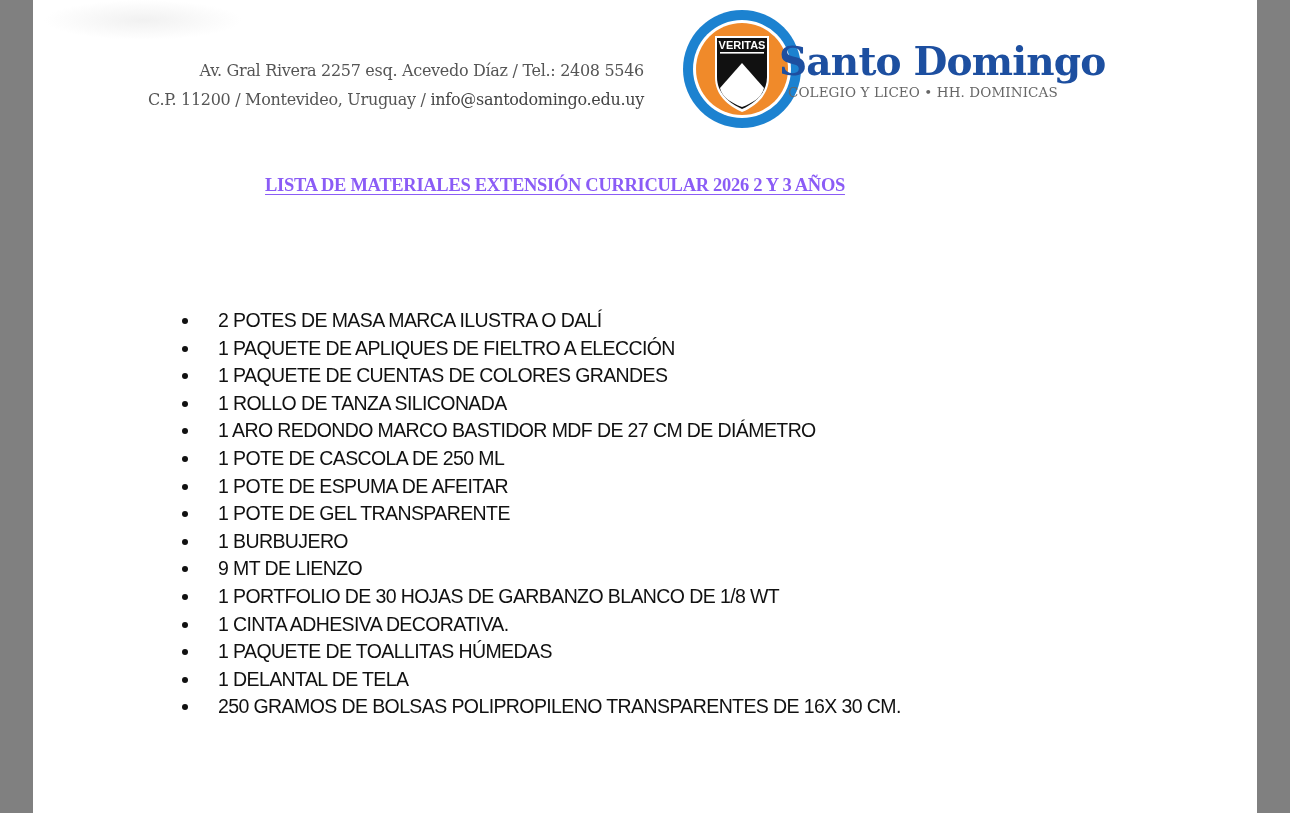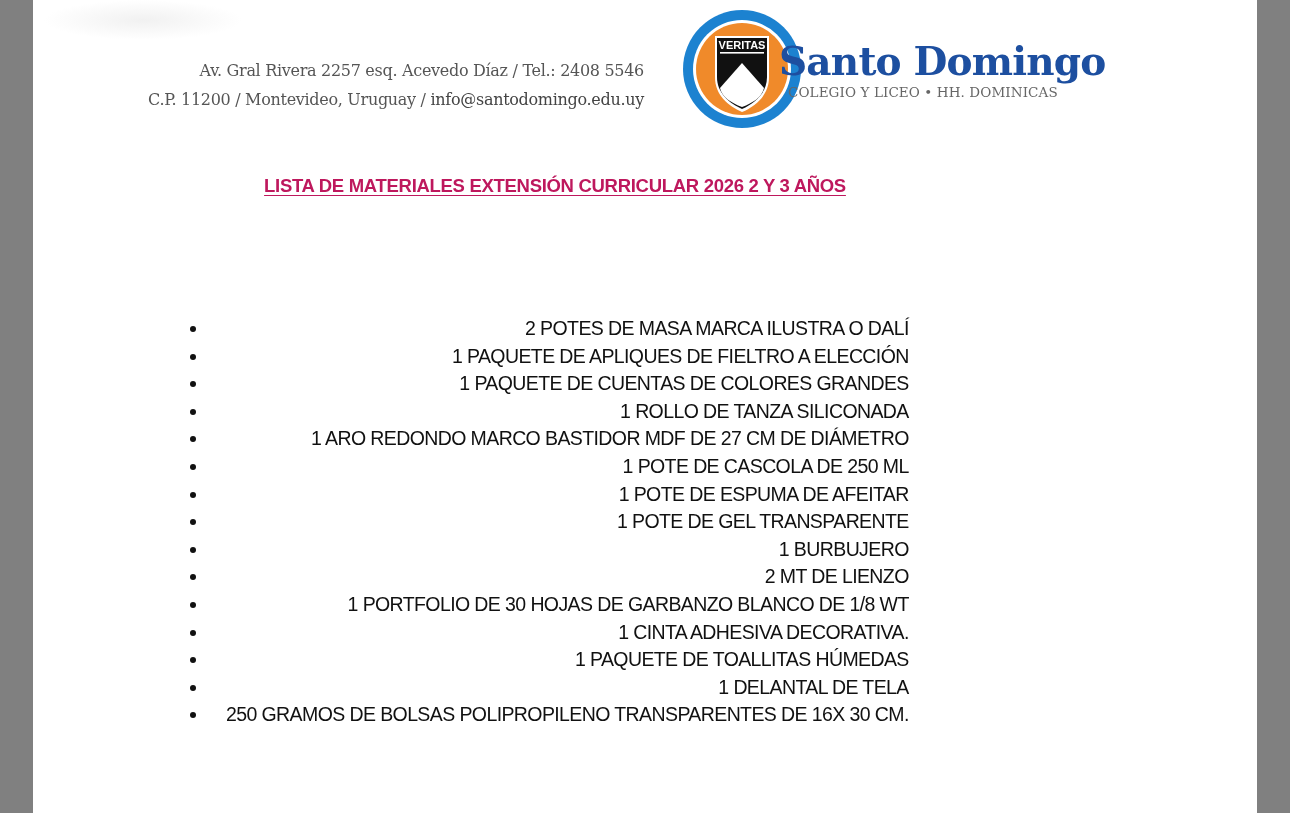--- a/index.html
+++ b/index.html
@@ -49,27 +49,28 @@
     color: #666;
     letter-spacing: 0.1px;
     margin-left: 9px;
     white-space: nowrap;
   }
   .title {
     position: absolute; left: 0; top: 175px; width: 1044px;
     text-align: center;
     font-weight: bold;
     font-size: 18.5px;
-    color: #be185d;
+    color: #8b5cf6;
     letter-spacing: -0.3px;
+    font-family: Liberation Serif, serif;
   }
   .title span { text-decoration: underline; text-underline-offset: 3px; }
   .materials {
     position: absolute; left: 147px; top: 307px;
-    margin: 8px; padding: 0; list-style: none; text-align: right;
+    margin: 0; padding: 0; list-style: none;
   }
   .materials li {
     position: relative;
     height: 27.6px; line-height: 27.6px;
     padding-left: 38px;
     font-size: 19.5px;
     color: #111;
     white-space: nowrap;
     letter-spacing: -0.6px;
   }
@@ -113,20 +114,20 @@
   <ul class="materials">
     <li><span class="bullet"></span><span>2 POTES DE MASA MARCA ILUSTRA O DALÍ</span></li>
     <li><span class="bullet"></span><span>1 PAQUETE DE APLIQUES DE FIELTRO A ELECCIÓN</span></li>
     <li><span class="bullet"></span><span>1 PAQUETE DE CUENTAS DE COLORES GRANDES</span></li>
     <li><span class="bullet"></span><span>1 ROLLO DE TANZA SILICONADA</span></li>
     <li><span class="bullet"></span><span>1 ARO REDONDO MARCO BASTIDOR MDF DE 27 CM DE DIÁMETRO</span></li>
     <li><span class="bullet"></span><span>1 POTE DE CASCOLA DE 250 ML</span></li>
     <li><span class="bullet"></span><span>1 POTE DE ESPUMA DE AFEITAR</span></li>
     <li><span class="bullet"></span><span>1 POTE DE GEL TRANSPARENTE</span></li>
     <li><span class="bullet"></span><span>1 BURBUJERO</span></li>
-    <li><span class="bullet"></span><span>2 MT DE LIENZO</span></li>
+    <li><span class="bullet"></span><span>9 MT DE LIENZO</span></li>
     <li><span class="bullet"></span><span>1 PORTFOLIO DE 30 HOJAS DE GARBANZO BLANCO DE 1/8 WT</span></li>
     <li><span class="bullet"></span><span>1 CINTA ADHESIVA DECORATIVA.</span></li>
     <li><span class="bullet"></span><span>1 PAQUETE DE TOALLITAS HÚMEDAS</span></li>
     <li><span class="bullet"></span><span>1 DELANTAL DE TELA</span></li>
     <li><span class="bullet"></span><span>250 GRAMOS DE BOLSAS POLIPROPILENO TRANSPARENTES DE 16X 30 CM.</span></li>
   </ul>
 </div>
 
 </body></html>

